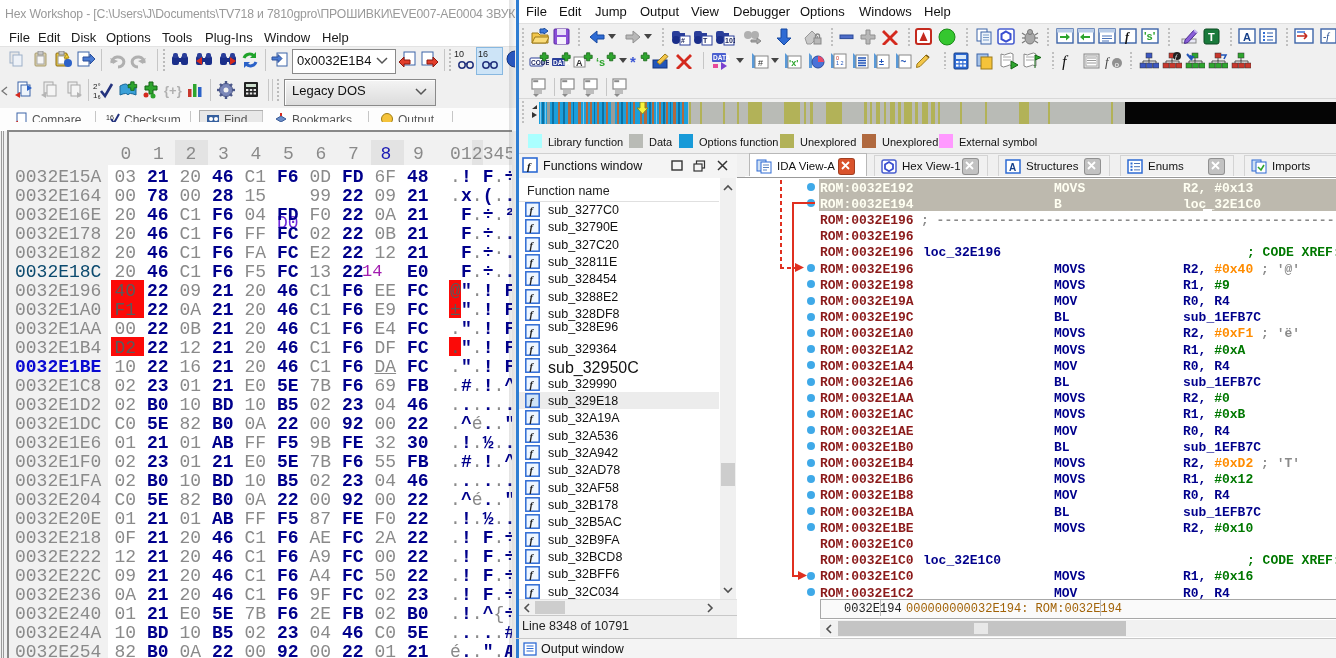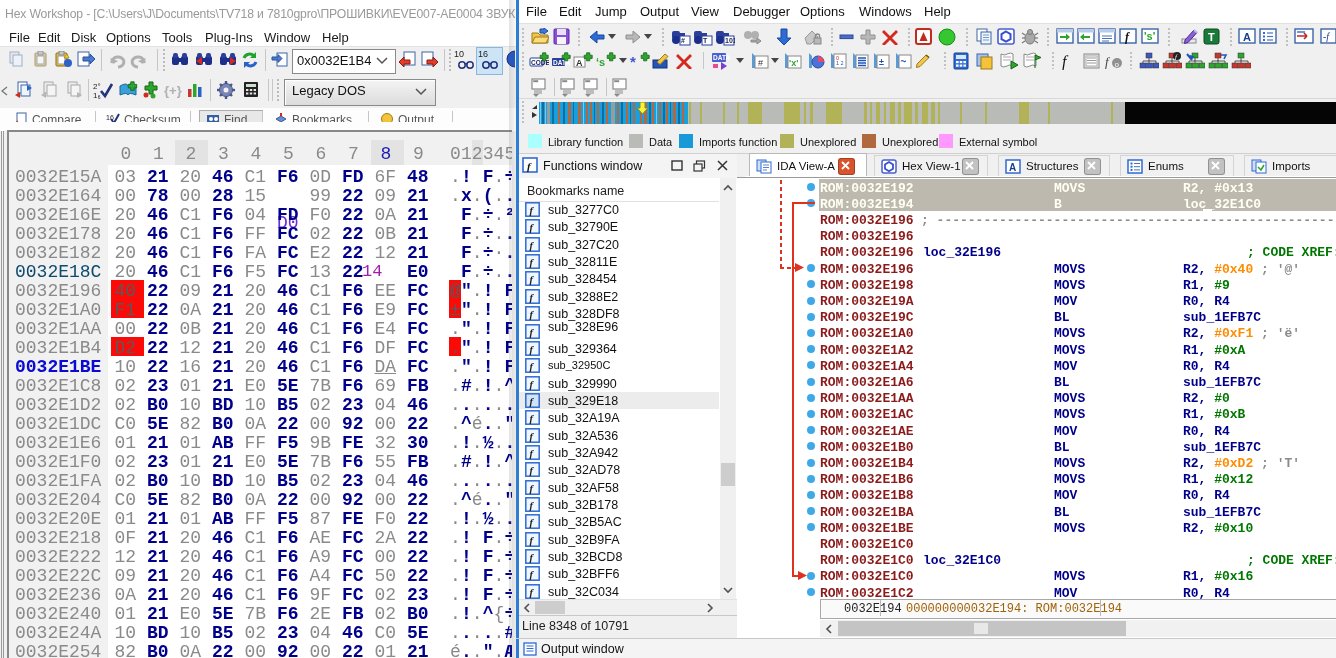--- a/index.html
+++ b/index.html
@@ -1170,21 +1170,21 @@
 <div class="ab" style="left:1111px;top:102px;width:2px;height:22px;background:#b2b258;"></div>
 <svg class="ab" style="left:637px;top:102px;" width="11" height="12">
       <path d="M3 0 h5 v6 h3 l-5.5 6 -5.5 -6 h3 z" fill="#f7f23c" stroke="#8a8a20"></path>
     </svg>
 <div class="ab" style="left:519px;top:129px;width:817px;height:24px;background:#f0f0f0;"></div>
 <div class="ab" style="left:528px;top:134px;width:14px;height:14px;background:#aaffff;"></div>
 <div class="ab nw" style="left:548px;top:136px;font-size:11px;color:#111;">Library function</div>
 <div class="ab" style="left:629px;top:134px;width:14px;height:14px;background:#b9bbb6;"></div>
 <div class="ab nw" style="left:649px;top:136px;font-size:11px;color:#111;">Data</div>
 <div class="ab" style="left:679px;top:134px;width:14px;height:14px;background:#189ad8;"></div>
-<div class="ab nw" style="left:699px;top:136px;font-size:11px;color:#111;">Imports function</div>
+<div class="ab nw" style="left:699px;top:136px;font-size:11px;color:#111;">Options function</div>
 <div class="ab" style="left:780px;top:134px;width:14px;height:14px;background:#b2b258;"></div>
 <div class="ab nw" style="left:800px;top:136px;font-size:11px;color:#111;">Unexplored</div>
 <div class="ab" style="left:862px;top:134px;width:14px;height:14px;background:#b0693f;"></div>
 <div class="ab nw" style="left:882px;top:136px;font-size:11px;color:#111;">Unexplored</div>
 <div class="ab" style="left:939px;top:134px;width:14px;height:14px;background:#ff99ff;"></div>
 <div class="ab nw" style="left:959px;top:136px;font-size:11px;color:#111;">External symbol</div>
 <div class="ab" style="left:519px;top:153px;width:817px;height:25px;background:#f0f0f0;border-top:1px solid #d0d0d0;"></div>
 <div class="ab" style="left:519px;top:154px;width:218px;height:24px;background:#f4f4f4;border-bottom:1px solid #c8c8c8;"></div>
 <svg class="ab" style="left:522px;top:157px;" width="16" height="16">
       <rect x="1" y="1" width="14" height="14" fill="#fff" stroke="#2e6bd4" stroke-width="1.6"></rect>
@@ -1253,21 +1253,21 @@
     </svg>
 <div class="ab" style="left:1244px;top:155px;width:92px;height:23px;background:#f1f1f1;border:1px solid #d4d4d4;border-bottom:none;"></div>
 <svg class="ab" style="left:1251px;top:159px;" width="16" height="15">
       <rect x="1" y="1" width="9" height="11" fill="#cfe0f4" stroke="#2e6bd4"></rect>
       <rect x="5" y="3" width="10" height="11" fill="#fff" stroke="#2e6bd4"></rect>
       <path d="M7 8 l3 3 3 -5" stroke="#2ea52e" stroke-width="1.6" fill="none"></path>
     </svg>
 <div class="ab nw" style="left:1272px;top:160px;font-size:11.5px;color:#111;">Imports</div>
 <div class="ab" style="left:745px;top:176px;width:591px;height:2px;background:#fff;"></div>
 <div class="ab" style="left:519px;top:178px;width:218px;height:460px;background:#fff;border-right:1px solid #b0b0b0;overflow:hidden;"></div>
-<div class="ab nw" style="left:527px;top:184px;font-size:12.5px;color:#222;">Bookmarks name</div>
+<div class="ab nw" style="left:527px;top:184px;font-size:12.5px;color:#222;">Function name</div>
 <div class="ab" style="left:519px;top:201px;width:200px;height:1px;background:#e0e0e0;"></div>
 <svg class="ab" style="left:525px;top:202.0px;" width="15" height="15">
       <rect x="0.8" y="0.8" width="13.4" height="13.4" fill="#eef6ff" stroke="#2e6bd4" stroke-width="1.5"></rect>
       <text x="4.5" y="11.5" font-size="10.5" font-style="italic" font-weight="bold" fill="#222" font-family="Liberation Serif">f</text>
     </svg>
 <div class="ab nw" style="left:548px;top:203.0px;font-size:12.5px;color:#111;">sub_3277C0</div>
 <svg class="ab" style="left:525px;top:219.3px;" width="15" height="15">
       <rect x="0.8" y="0.8" width="13.4" height="13.4" fill="#eef6ff" stroke="#2e6bd4" stroke-width="1.5"></rect>
       <text x="4.5" y="11.5" font-size="10.5" font-style="italic" font-weight="bold" fill="#222" font-family="Liberation Serif">f</text>
     </svg>
@@ -1304,21 +1304,21 @@
 <div class="ab nw" style="left:548px;top:320px;font-size:12.5px;color:#111;">sub_328E96</div>
 <svg class="ab" style="left:525px;top:340.8px;" width="15" height="15">
       <rect x="0.8" y="0.8" width="13.4" height="13.4" fill="#eef6ff" stroke="#2e6bd4" stroke-width="1.5"></rect>
       <text x="4.5" y="11.5" font-size="10.5" font-style="italic" font-weight="bold" fill="#222" font-family="Liberation Serif">f</text>
     </svg>
 <div class="ab nw" style="left:548px;top:341.8px;font-size:12.5px;color:#111;">sub_329364</div>
 <svg class="ab" style="left:525px;top:358.1px;" width="15" height="15">
       <rect x="0.8" y="0.8" width="13.4" height="13.4" fill="#eef6ff" stroke="#2e6bd4" stroke-width="1.5"></rect>
       <text x="4.5" y="11.5" font-size="10.5" font-style="italic" font-weight="bold" fill="#222" font-family="Liberation Serif">f</text>
     </svg>
-<div class="ab nw" style="left:548px;top:359.1px;font-size:11px;color:#111;">sub_32950C</div>
+<div class="ab nw" style="left:548px;top:359.1px;font-size:16px;color:#111;">sub_32950C</div>
 <svg class="ab" style="left:525px;top:375.5px;" width="15" height="15">
       <rect x="0.8" y="0.8" width="13.4" height="13.4" fill="#eef6ff" stroke="#2e6bd4" stroke-width="1.5"></rect>
       <text x="4.5" y="11.5" font-size="10.5" font-style="italic" font-weight="bold" fill="#222" font-family="Liberation Serif">f</text>
     </svg>
 <div class="ab nw" style="left:548px;top:376.5px;font-size:12.5px;color:#111;">sub_329990</div>
 <div class="ab" style="left:519px;top:392px;width:200px;height:17px;background:#ececec;"></div>
 <svg class="ab" style="left:525px;top:392.9px;" width="15" height="15">
       <rect x="0.8" y="0.8" width="13.4" height="13.4" fill="#cfe4f7" stroke="#2e6bd4" stroke-width="1.5"></rect>
       <text x="4.5" y="11.5" font-size="10.5" font-style="italic" font-weight="bold" fill="#222" font-family="Liberation Serif">f</text>
     </svg>

